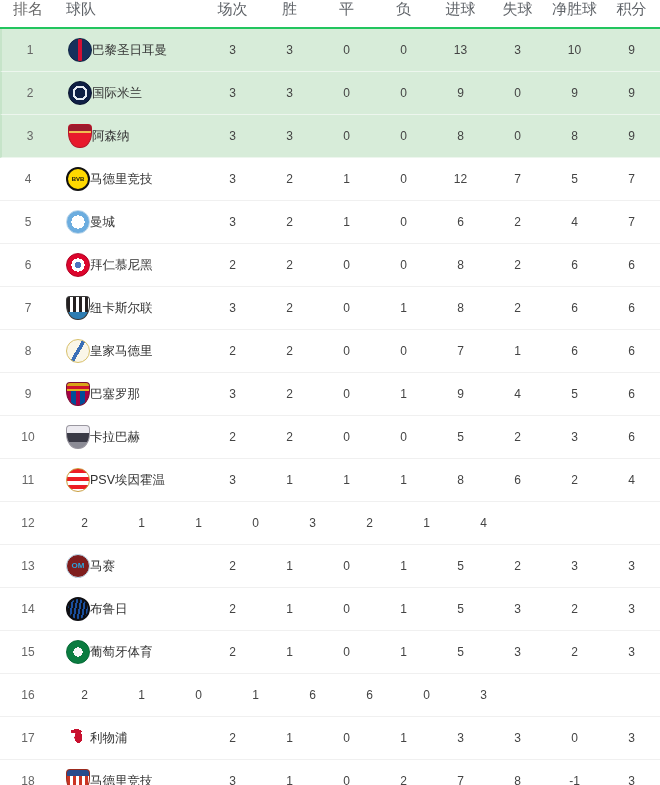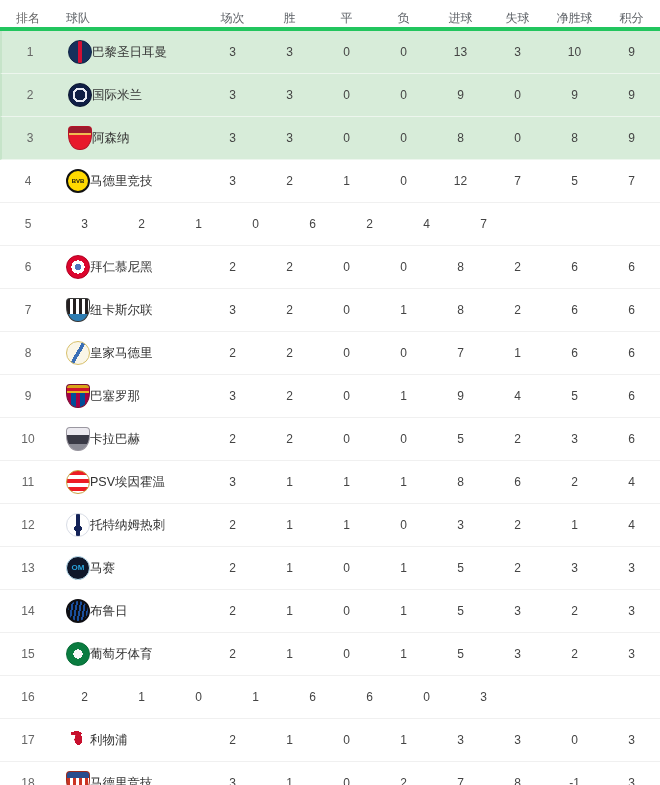--- a/index.html
+++ b/index.html
@@ -1,18 +1,18 @@
 <!DOCTYPE html>
 <html><head>
 <meta charset="utf-8">
 <style>
   html,body{margin:0;padding:0;background:#fff;}
   body{font-family:"Liberation Sans","DejaVu Sans",sans-serif;width:660px;}
   .table{width:660px;}
-  .hrow{display:flex;align-items:flex-end;height:27px;font-size:12px;color:#5f6368;border-bottom:4px solid #22c55e;}
+  .hrow{display:flex;align-items:flex-start;height:27px;font-size:15px;color:#5f6368;border-bottom:2px solid #22c55e;}
   .row{display:flex;align-items:center;height:42px;font-size:12px;color:#444;border-bottom:1px solid #f0f0f0;}
   .row.green{background:#d7ecd9;border-bottom:1px solid rgba(255,255,255,0.55);border-left:2px solid #c6e4c9;}
   .row.green .c-rank{padding-left:0;}
   .c-rank{width:56px;flex:none;text-align:center;color:#666;}
   .c-team{flex:1;display:flex;align-items:center;min-width:0;padding-left:10px;box-sizing:border-box;}
   .c-num{width:57px;flex:none;text-align:center;}
   .hrow .c-team{color:#5f6368;}
   .team-name{color:#333;font-size:12.5px;white-space:nowrap;}
   .logo{width:24px;height:24px;flex:none;border-radius:50%;border:1px solid rgba(0,0,0,0);box-sizing:border-box;display:flex;align-items:center;justify-content:center;font-weight:bold;line-height:1;overflow:hidden;}
   .logo.shield{border-radius:4px 4px 48% 48% / 4px 4px 62% 62%;}
@@ -93,20 +93,24 @@
     <div class="c-num">1</div>
     <div class="c-num">0</div>
     <div class="c-num">12</div>
     <div class="c-num">7</div>
     <div class="c-num">5</div>
     <div class="c-num">7</div>
   </div>
 
   <div class="row">
     <div class="c-rank">5</div>
+    <div class="c-team">
+      <span class="logo" style="background: radial-gradient(circle, rgb(255, 255, 255) 0%, rgb(255, 255, 255) 42%, rgb(108, 173, 223) 42%, rgb(108, 173, 223) 100%); border-color: rgb(188, 214, 234);"></span>
+      <span class="team-name">曼城</span>
+    </div>
     <div class="c-num">3</div>
     <div class="c-num">2</div>
     <div class="c-num">1</div>
     <div class="c-num">0</div>
     <div class="c-num">6</div>
     <div class="c-num">2</div>
     <div class="c-num">4</div>
     <div class="c-num">7</div>
   </div>
 
@@ -201,38 +205,34 @@
     <div class="c-num">1</div>
     <div class="c-num">1</div>
     <div class="c-num">8</div>
     <div class="c-num">6</div>
     <div class="c-num">2</div>
     <div class="c-num">4</div>
   </div>
 
   <div class="row">
     <div class="c-rank">12</div>
-    <div class="c-team">
-      <span class="logo" style="background: radial-gradient(circle at 50% 66%, rgb(19, 34, 87) 0%, rgb(19, 34, 87) 20%, rgba(19, 34, 87, 0) 21%, rgba(19, 34, 87, 0) 100%), linear-gradient(90deg, rgba(19, 34, 87, 0) 0%, rgba(19, 34, 87, 0) 42%, rgb(19, 34, 87) 42%, rgb(19, 34, 87) 58%, rgba(19, 34, 87, 0) 58%, rgba(19, 34, 87, 0) 100%) rgb(255, 255, 255); border-color: rgb(217, 221, 230);"></span>
-      <span class="team-name">托特纳姆热刺</span>
-    </div>
     <div class="c-num">2</div>
     <div class="c-num">1</div>
     <div class="c-num">1</div>
     <div class="c-num">0</div>
     <div class="c-num">3</div>
     <div class="c-num">2</div>
     <div class="c-num">1</div>
     <div class="c-num">4</div>
   </div>
 
   <div class="row">
     <div class="c-rank">13</div>
     <div class="c-team">
-      <span class="logo" style="background-color: #0f172a; border-color: rgb(190, 227, 245); color: rgb(42, 164, 221); font-size: 8px;">OM</span>
+      <span class="logo" style="background-color: #7f1d1d; border-color: rgb(190, 227, 245); color: rgb(42, 164, 221); font-size: 8px;">OM</span>
       <span class="team-name">马赛</span>
     </div>
     <div class="c-num">2</div>
     <div class="c-num">1</div>
     <div class="c-num">0</div>
     <div class="c-num">1</div>
     <div class="c-num">5</div>
     <div class="c-num">2</div>
     <div class="c-num">3</div>
     <div class="c-num">3</div>

